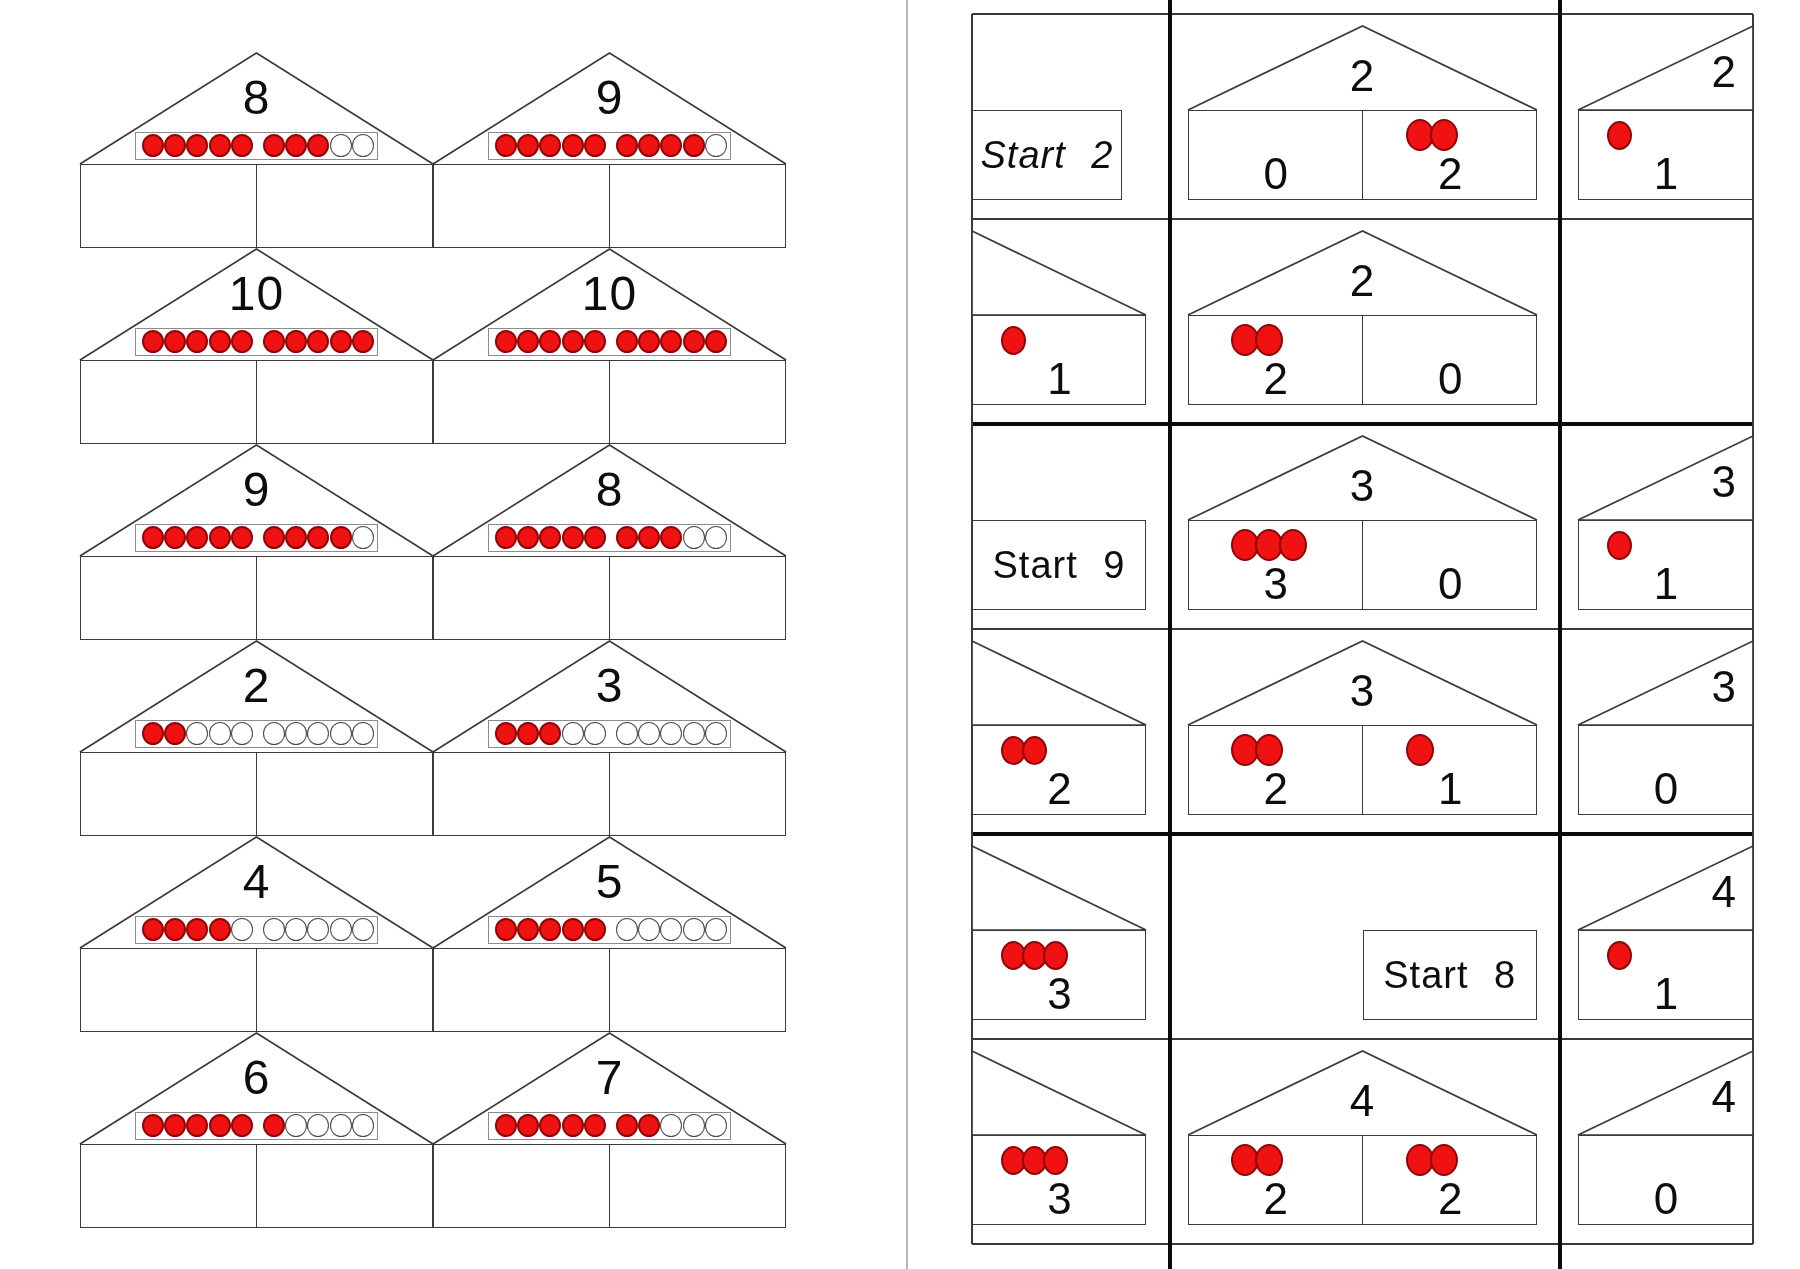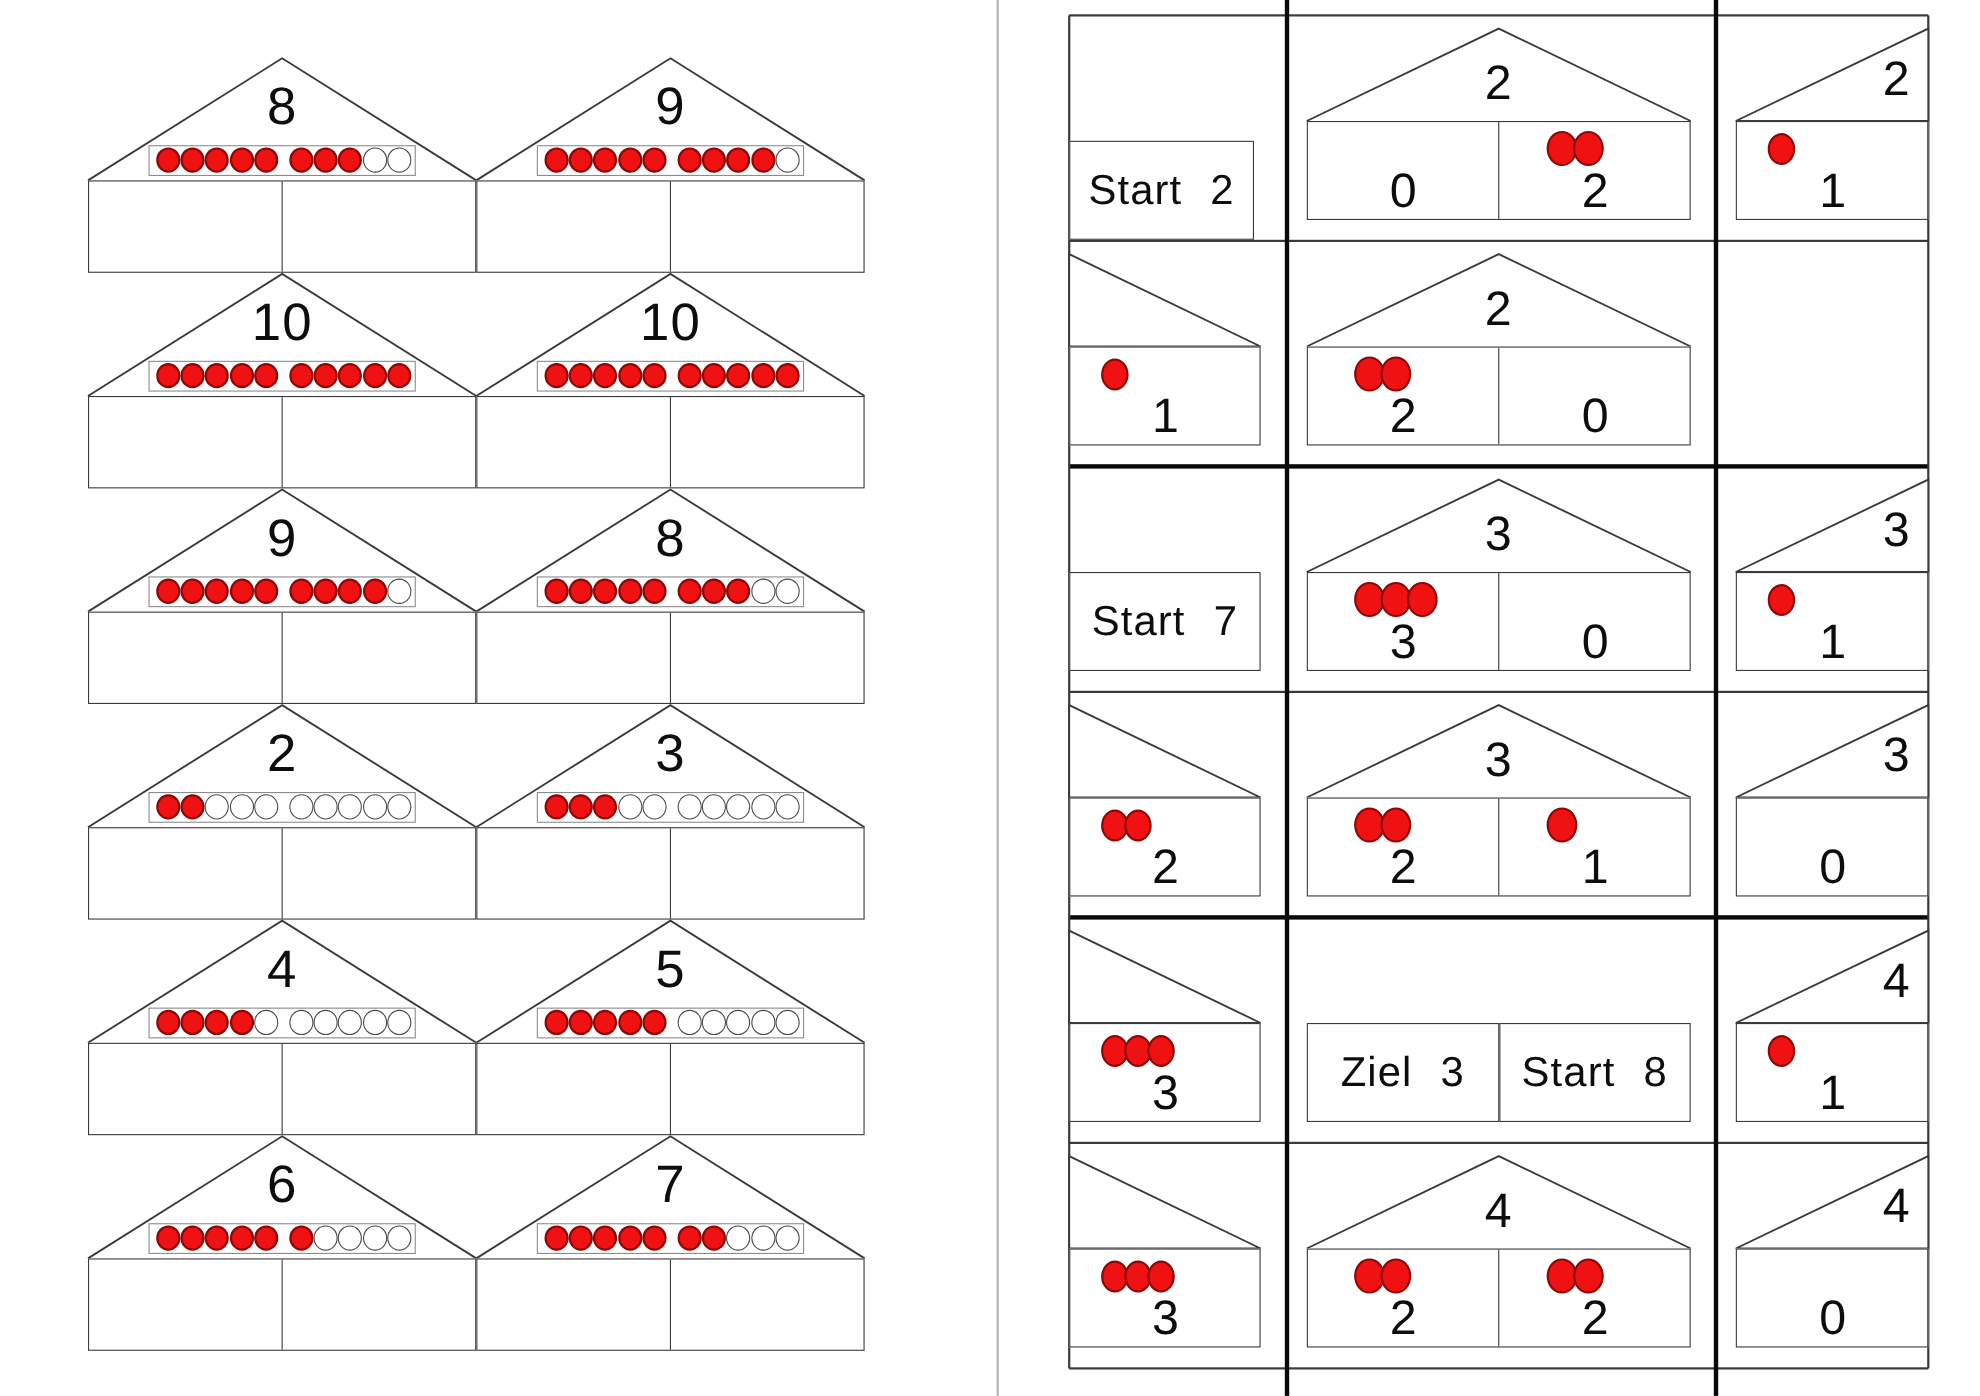--- a/index.html
+++ b/index.html
@@ -304,21 +304,21 @@
     <div style="position: absolute; left: 972px; top: 218.25px; width: 781px; height: 1.6px; background: rgb(58, 58, 58);"></div>
     <div style="position: absolute; left: 972px; top: 422px; width: 781px; height: 4px; background: rgb(10, 10, 10);"></div>
     <div style="position: absolute; left: 972px; top: 628.25px; width: 781px; height: 1.6px; background: rgb(58, 58, 58);"></div>
     <div style="position: absolute; left: 972px; top: 832px; width: 781px; height: 4px; background: rgb(10, 10, 10);"></div>
     <div style="position: absolute; left: 972px; top: 1038.25px; width: 781px; height: 1.6px; background: rgb(58, 58, 58);"></div>
     <div style="position: absolute; left: 972px; top: 1243.25px; width: 781px; height: 1.6px; background: rgb(58, 58, 58);"></div>
     <div style="position: absolute; left: 971.25px; top: 14px; width: 1.6px; height: 1230px; background: rgb(58, 58, 58);"></div>
     <div style="position: absolute; left: 1752.25px; top: 14px; width: 1.6px; height: 1230px; background: rgb(58, 58, 58);"></div>
     <div style="position: absolute; left: 1168px; top: 0px; width: 4px; height: 1269px; background: rgb(10, 10, 10);"></div>
     <div style="position: absolute; left: 1558px; top: 0px; width: 4px; height: 1269px; background: rgb(10, 10, 10);"></div>
-    <div class="labelbox" style="position: absolute; left: 972px; top: 128px; width: 168px; height: 90px; border: 1.6px solid rgb(58, 58, 58);">Start 2</div>
+    <div class="labelbox" style="position: absolute; left: 972px; top: 110px; width: 150px; height: 90px; border: 1.6px solid rgb(58, 58, 58); font-style: italic;">Start 2</div>
     <svg width="349" height="84" style="position: absolute; left: 1188px; top: 26px; overflow: visible;">
       <polyline points="0,84 174.5,0 349,84" fill="none" stroke="#3a3a3a" stroke-width="1.7"></polyline>
     </svg>
     <div class="num" style="position: absolute; left: 1188px; top: 54px; width: 349px; text-align: center; font-size: 44px; line-height: 1; color: rgb(13, 13, 13);">2</div>
     <div class="bodybox" style="position: absolute; left: 1188px; top: 110px; width: 349px; height: 90px; border: 1.6px solid rgb(58, 58, 58); box-sizing: border-box; background: rgb(255, 255, 255);">
       <div style="position: absolute; left: 172.9px; top: 0px; width: 1.6px; height: 100%; background: rgb(58, 58, 58);"></div>
       <div style="position: absolute; left: 216.5px; top: 8px; width: 52px; height: 32px;">
         <div class="dot" style="left: 0px; top: 0px; width: 28px; height: 32px; background: rgb(240, 18, 18); border: 2px solid rgb(143, 6, 6);"></div>
         <div class="dot" style="left: 24px; top: 0px; width: 28px; height: 32px; background: rgb(240, 18, 18); border: 2px solid rgb(143, 6, 6);"></div>
       </div>
@@ -350,21 +350,21 @@
     <div class="num" style="position: absolute; left: 1188px; top: 259px; width: 349px; text-align: center; font-size: 44px; line-height: 1; color: rgb(13, 13, 13);">2</div>
     <div class="bodybox" style="position: absolute; left: 1188px; top: 315px; width: 349px; height: 90px; border: 1.6px solid rgb(58, 58, 58); box-sizing: border-box; background: rgb(255, 255, 255);">
       <div style="position: absolute; left: 172.9px; top: 0px; width: 1.6px; height: 100%; background: rgb(58, 58, 58);"></div>
       <div style="position: absolute; left: 42px; top: 8px; width: 52px; height: 32px;">
         <div class="dot" style="left: 0px; top: 0px; width: 28px; height: 32px; background: rgb(240, 18, 18); border: 2px solid rgb(143, 6, 6);"></div>
         <div class="dot" style="left: 24px; top: 0px; width: 28px; height: 32px; background: rgb(240, 18, 18); border: 2px solid rgb(143, 6, 6);"></div>
       </div>
       <div class="num" style="position: absolute; left: 0px; bottom: 3px; width: 174.5px; text-align: center; font-size: 44px; line-height: 1; color: rgb(13, 13, 13);">2</div>
       <div class="num" style="position: absolute; left: 174.5px; bottom: 3px; width: 174.5px; text-align: center; font-size: 44px; line-height: 1; color: rgb(13, 13, 13);">0</div>
     </div>
-    <div class="labelbox" style="position: absolute; left: 972px; top: 520px; width: 174px; height: 90px; border: 1.6px solid rgb(58, 58, 58);">Start 7</div>
+    <div class="labelbox" style="position: absolute; left: 972px; top: 520px; width: 174px; height: 90px; border: 1.6px solid rgb(58, 58, 58);">Start 9</div>
     <svg width="349" height="84" style="position: absolute; left: 1188px; top: 436px; overflow: visible;">
       <polyline points="0,84 174.5,0 349,84" fill="none" stroke="#3a3a3a" stroke-width="1.7"></polyline>
     </svg>
     <div class="num" style="position: absolute; left: 1188px; top: 464px; width: 349px; text-align: center; font-size: 44px; line-height: 1; color: rgb(13, 13, 13);">3</div>
     <div class="bodybox" style="position: absolute; left: 1188px; top: 520px; width: 349px; height: 90px; border: 1.6px solid rgb(58, 58, 58); box-sizing: border-box; background: rgb(255, 255, 255);">
       <div style="position: absolute; left: 172.9px; top: 0px; width: 1.6px; height: 100%; background: rgb(58, 58, 58);"></div>
       <div style="position: absolute; left: 42px; top: 8px; width: 76px; height: 32px;">
         <div class="dot" style="left: 0px; top: 0px; width: 28px; height: 32px; background: rgb(240, 18, 18); border: 2px solid rgb(143, 6, 6);"></div>
         <div class="dot" style="left: 24px; top: 0px; width: 28px; height: 32px; background: rgb(240, 18, 18); border: 2px solid rgb(143, 6, 6);"></div>
         <div class="dot" style="left: 48px; top: 0px; width: 28px; height: 32px; background: rgb(240, 18, 18); border: 2px solid rgb(143, 6, 6);"></div>
@@ -419,21 +419,20 @@
       <polygon points="0,0 174,84 0,84" fill="#ffffff" stroke="#3a3a3a" stroke-width="1.7"></polygon>
     </svg>
     <div class="bodybox" style="position: absolute; left: 972px; top: 930px; width: 174px; height: 90px; border: 1.6px solid rgb(58, 58, 58); box-sizing: border-box; background: rgb(255, 255, 255);">
       <div style="position: absolute; left: 28px; top: 10px; width: 67px; height: 29px;">
         <div class="dot" style="left: 0px; top: 0px; width: 25px; height: 29px; background: rgb(240, 18, 18); border: 2px solid rgb(143, 6, 6);"></div>
         <div class="dot" style="left: 21px; top: 0px; width: 25px; height: 29px; background: rgb(240, 18, 18); border: 2px solid rgb(143, 6, 6);"></div>
         <div class="dot" style="left: 42px; top: 0px; width: 25px; height: 29px; background: rgb(240, 18, 18); border: 2px solid rgb(143, 6, 6);"></div>
       </div>
       <div class="num" style="position: absolute; left: 0px; bottom: 3px; width: 174px; text-align: center; font-size: 44px; line-height: 1; color: rgb(13, 13, 13);">3</div>
     </div>
-    <div class="labelbox" style="position: absolute; left: 1188px; top: 930px; width: 174.5px; height: 90px; border: 1.6px solid rgb(58, 58, 58);">Ziel 3</div>
     <div class="labelbox" style="position: absolute; left: 1362.5px; top: 930px; width: 174.5px; height: 90px; border: 1.6px solid rgb(58, 58, 58);">Start 8</div>
     <svg width="175" height="84" style="position: absolute; left: 1578px; top: 846px; overflow: visible;">
       <polygon points="0,84 175,0 175,84" fill="#ffffff" stroke="#3a3a3a" stroke-width="1.7"></polygon>
     </svg>
     <div class="num" style="position: absolute; left: 1578px; top: 870px; width: 159px; text-align: right; font-size: 44px; line-height: 1; color: rgb(13, 13, 13);">4</div>
     <div class="bodybox" style="position: absolute; left: 1578px; top: 930px; width: 175px; height: 90px; border: 1.6px solid rgb(58, 58, 58); box-sizing: border-box; background: rgb(255, 255, 255);">
       <div style="position: absolute; left: 28px; top: 10px; width: 25px; height: 29px;">
         <div class="dot" style="left: 0px; top: 0px; width: 25px; height: 29px; background: rgb(240, 18, 18); border: 2px solid rgb(143, 6, 6);"></div>
       </div>
       <div class="num" style="position: absolute; left: 0px; bottom: 3px; width: 175px; text-align: center; font-size: 44px; line-height: 1; color: rgb(13, 13, 13);">1</div>

